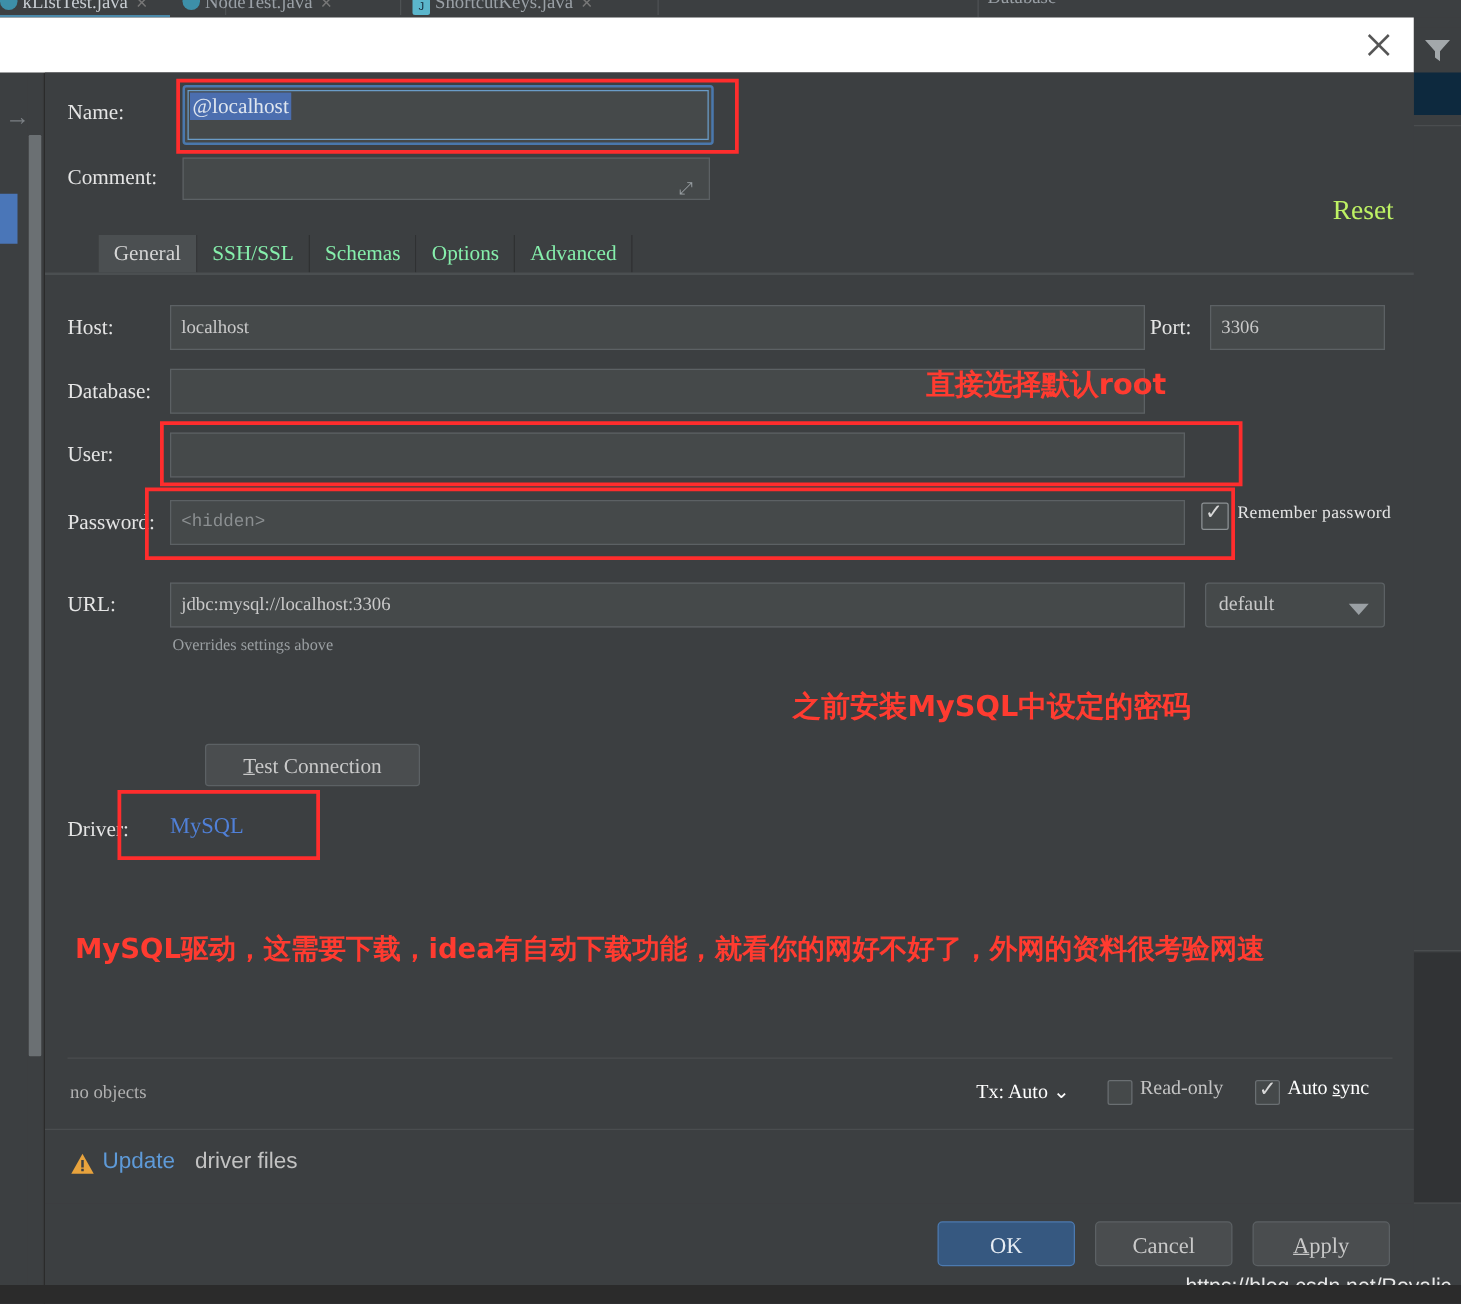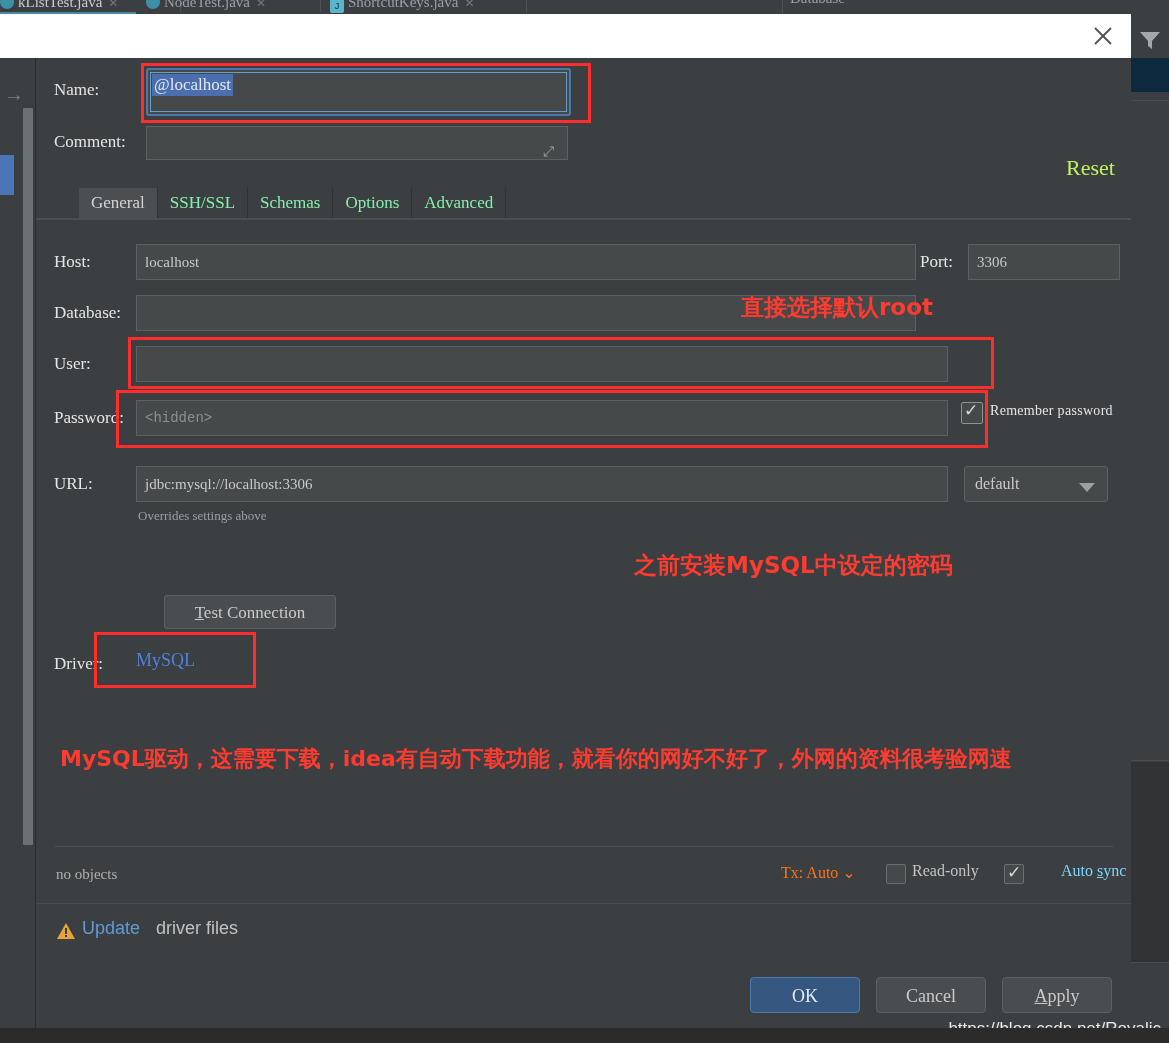--- a/index.html
+++ b/index.html
@@ -79,28 +79,28 @@
   .tab.active{background:#4b4f51;color:#d4d4d4;}
   #tabs-underline{position:absolute;left:0;top:160px;width:1095px;height:2px;background:#4b4f51;}
 
   #panel{position:absolute;left:0;top:162px;width:1095px;height:720px;}
 
   .sep-line{position:absolute;height:1px;background:#4a4d4f;}
 
   
   #statusbar{position:absolute;left:0;top:790px;width:1095px;height:55px;}
   #no-objects{position:absolute;left:20px;top:18px;font-size:15px;color:#b0b0b0;}
-  #tx-auto{position:absolute;left:745px;top:15px;font-size:16px;color:#f97316;cursor:pointer;}
+  #tx-auto{position:absolute;left:745px;top:15px;font-size:16px;color:#ffffff;cursor:pointer;}
   #readonly-box{position:absolute;left:850px;top:16px;width:18px;height:18px;background:#45494a;
                 border:1px solid #6a6f72;border-radius:2px;cursor:pointer;}
   #readonly-lbl{position:absolute;left:876px;top:14px;font-size:16px;color:#c3c3c3;}
   #autosync-box{position:absolute;left:968px;top:16px;width:18px;height:18px;background:#45494a;
                 border:1px solid #6a6f72;border-radius:2px;cursor:pointer;}
   .chk{position:absolute;left:2px;top:-3px;font-size:17px;color:#d8d8d8;font-family:"DejaVu Sans",sans-serif;}
-  #autosync-lbl{position:absolute;left:1025px;top:14px;font-size:16px;color:#7dd3fc;}
+  #autosync-lbl{position:absolute;left:994px;top:14px;font-size:16px;color:#ffffff;}
   .u{text-decoration:underline;}
 
   #warnbar{position:absolute;left:0;top:847px;width:1095px;height:54px;}
   #warn-ico{position:absolute;left:20px;top:17px;width:20px;height:18px;}
   #warn-update{position:absolute;left:46px;top:13px;font-size:18px;color:#5e9ad8;
                font-family:"Liberation Sans",sans-serif;cursor:pointer;}
   #warn-rest{position:absolute;left:120px;top:13px;font-size:18px;color:#c2c2c2;
              font-family:"Liberation Sans",sans-serif;}
 
   
@@ -200,21 +200,21 @@
   </div>
   <div id="tabs-underline"></div>
 
   <div id="panel">
 
     <div class="lbl" style="left:18px;top:32px;">Host:</div>
     <div class="field" style="left:100px;top:24px;width:780px;height:36px;">
       <span>localhost</span>
     </div>
     <div class="lbl" style="left:884px;top:32px;">Port:</div>
-    <div class="field" style="left:932px;top:24px;width:152px;height:36px;">
+    <div class="field" style="left:932px;top:24px;width:140px;height:36px;">
       <span>3306</span>
     </div>
 
     <div class="lbl" style="left:18px;top:83px;">Database:</div>
     <div class="field" style="left:100px;top:75px;width:780px;height:36px;">
       <span></span>
     </div>
     <div class="redtext" style="left:705px;top:72px;font-size:23px;">直接选择默认root</div>
 
     <div class="lbl" style="left:18px;top:134px;">User:</div>

